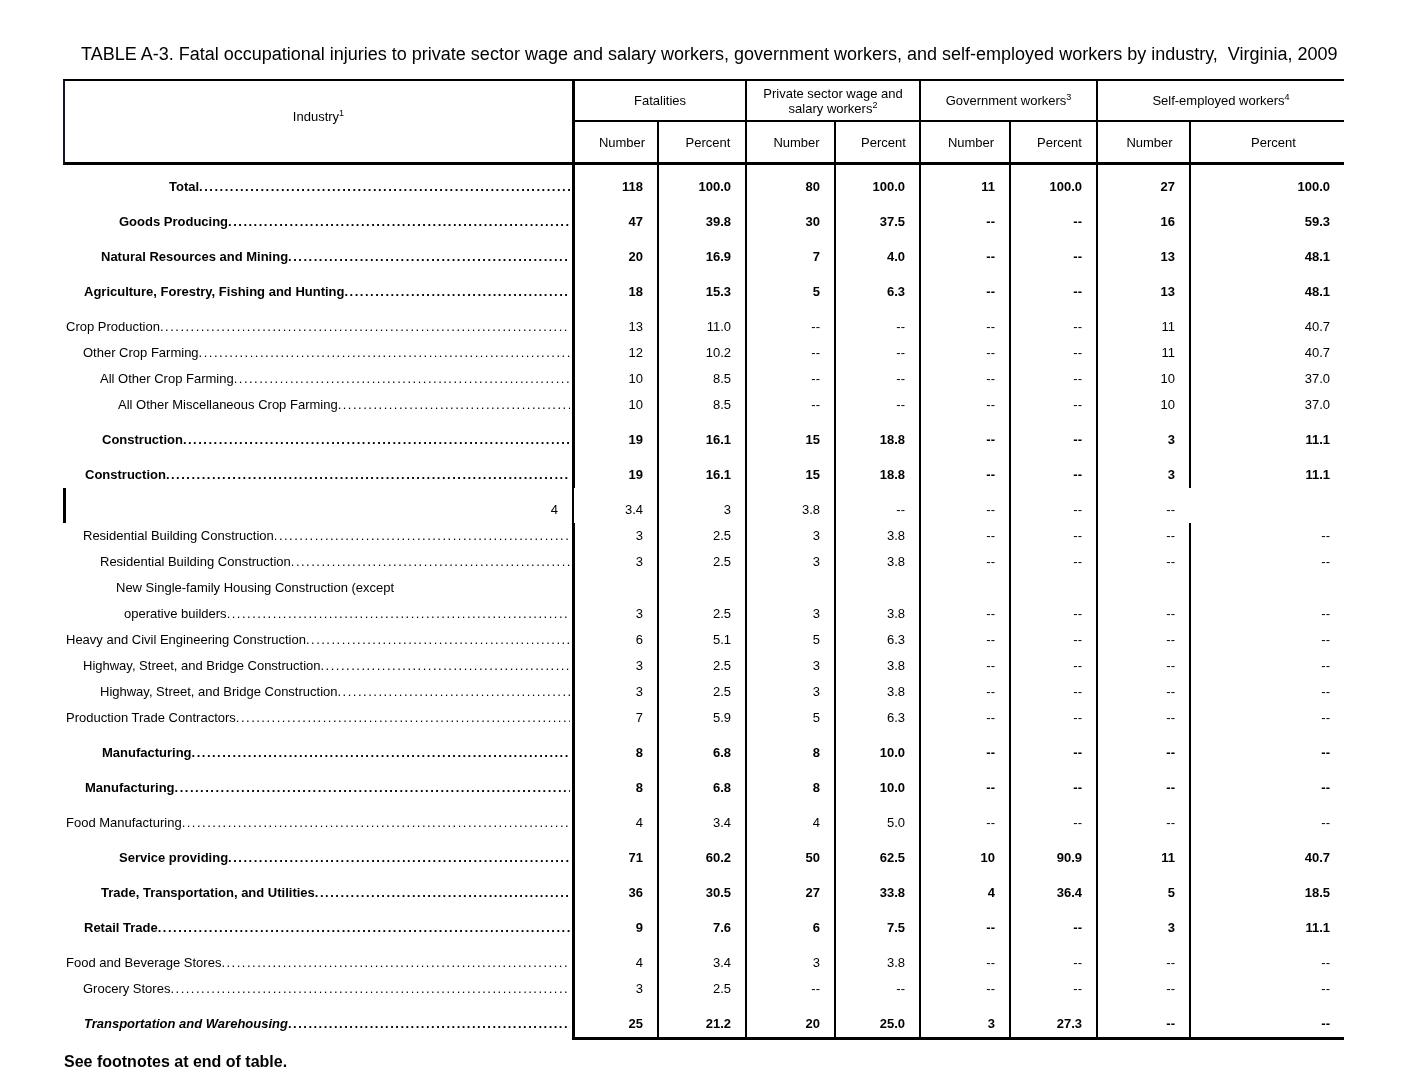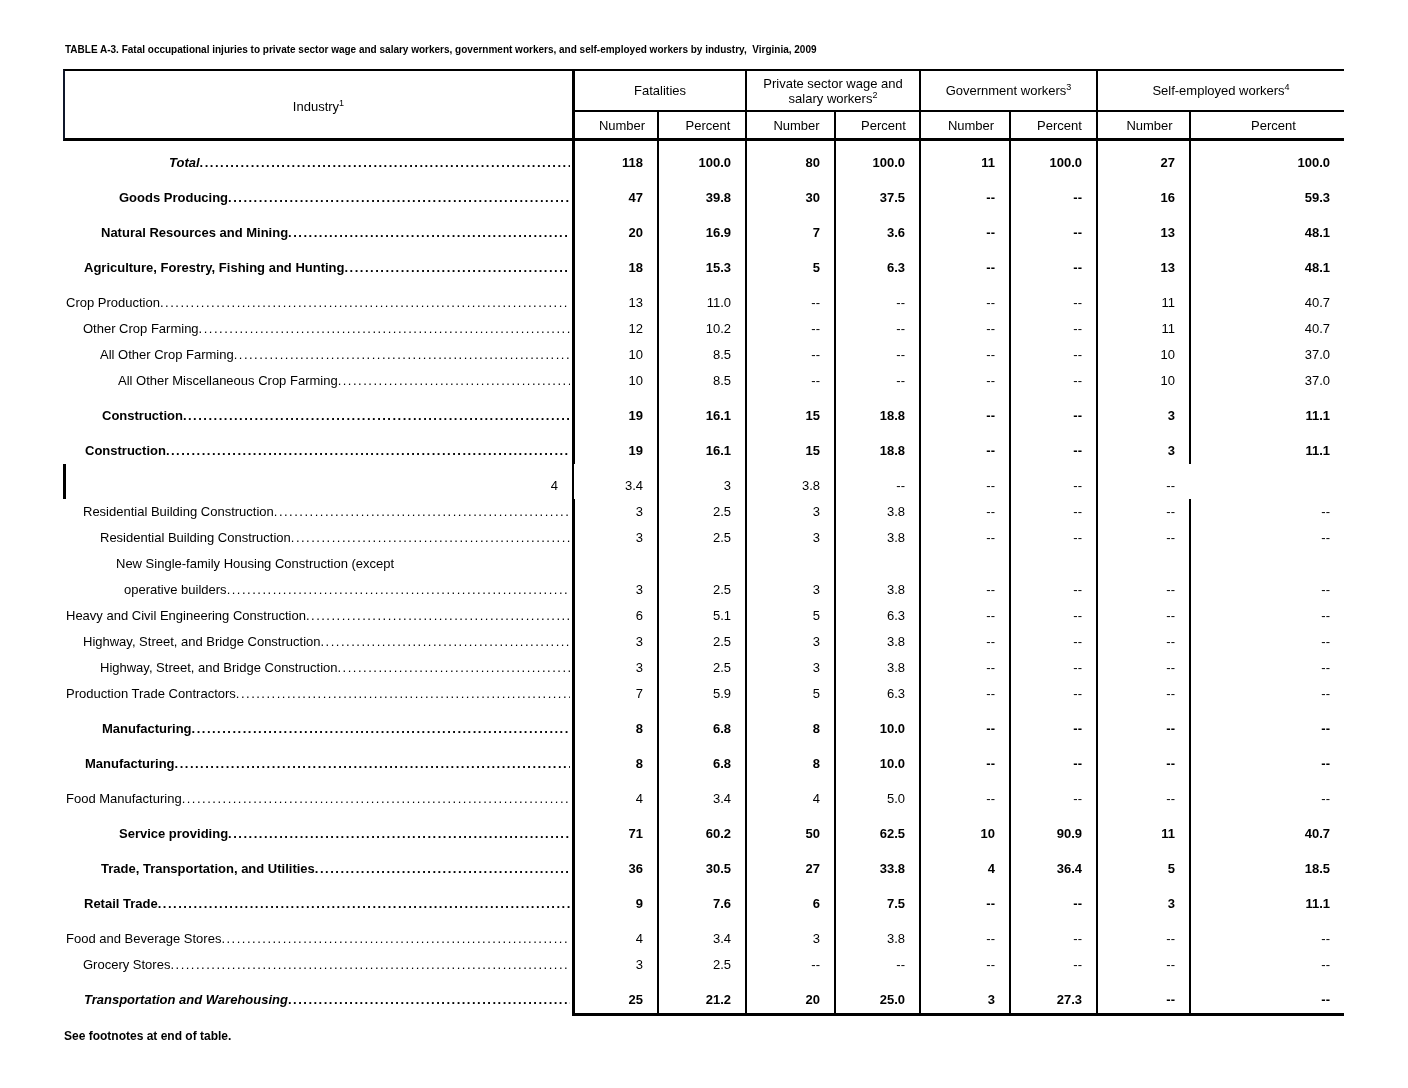--- a/index.html
+++ b/index.html
@@ -1,34 +1,34 @@
 <!DOCTYPE html>
 <html><head>
 <meta charset="utf-8">
 <style>
   html,body { margin:0; padding:0; background:#fff; color:#000;
     font-family:"Liberation Sans","DejaVu Sans",sans-serif; }
   body { width:1408px; height:1088px; overflow:hidden; }
   .page { padding:44px 63px 0 63px; }
 
-  .title { font-size:10px; font-weight:bold; margin:0 0 14px 2px; white-space:pre-wrap; }
+  .title { font-size:18px; font-weight:normal; margin:0 0 14px 18px; white-space:pre-wrap; }
 
   .table { width:1281px; }
 
   
   .thead { position:relative; border-top:2px solid #000; border-left:2px solid #0f172a;
            border-bottom:3px solid #000; }
   .h-top { display:grid; grid-template-columns:507px 173px 174px 177px 248px; }
   .h-top .hcell { height:41px; box-sizing:border-box; }
   .h-group { border-left:2px solid #000; border-bottom:2px solid #000;
              display:flex; align-items:center; justify-content:center;
              text-align:center; font-size:13px; line-height:15px; padding:0 6px; }
   .h-group.first { border-left:3px solid #000; }
   .h-sub { display:grid; grid-template-columns:507px 85px 88px 89px 85px 90px 87px 93px 155px; }
-  .h-sub .hcell { height:26px; box-sizing:border-box; display:flex; align-items:center;
+  .h-sub .hcell { height:40px; box-sizing:border-box; display:flex; align-items:center;
                   justify-content:center; font-size:13px;padding-left:12px; }
   .h-sub .n { border-left:2px solid #000; }
   .h-sub .n.first { border-left:3px solid #000; }
   .industry-head { position:absolute; left:0; top:0; width:507px; height:71px;
                    display:flex; align-items:center; justify-content:center; font-size:13px; }
   sup { font-size:9px; line-height:0; }
 
   
   .row { display:grid; grid-template-columns:509px 85px 88px 89px 85px 90px 87px 93px 155px;
          min-height:26px; }
@@ -38,21 +38,21 @@
   .cell.num { border-left:2px solid #000; justify-content:flex-end; padding-right:14px; }
   .cell.num.first { border-left:3px solid #000; }
   .cell.label { overflow:hidden; padding-right:2px; }
   .lbl-text { white-space:nowrap; }
   .leader { flex:1 1 auto; overflow:hidden; white-space:nowrap; }
   .leader::after { content:"...................................................................................................................................................................................................................................."; letter-spacing:1.5px; }
   .row.bold { font-weight:bold; }
 
   .bottom-rule { width:772px; margin-left:509px; height:3px; background:#000; }
 
-  .footnote { font-size:12px; font-weight:bold; margin:13px 0 0 1px; }
+  .footnote { font-size:16px; font-weight:bold; margin:13px 0 0 1px; }
 </style>
 </head>
 <body>
 
 <div class="page">
 
   <div class="title">TABLE A-3. Fatal occupational injuries to private sector wage and salary workers, government workers, and self-employed workers by industry,  Virginia, 2009</div>
 
   <div class="table">
 
@@ -84,21 +84,21 @@
         <div class="hcell n">Percent</div>
       </div>
       <div class="industry-head">
         <span><span>Industry</span><sup>1</sup></span>
       </div>
     </div>
 
     <div class="tbody">
         <div class="row bold gap">
           <div class="cell label">
-            <span class="lbl-text" style="padding-left: 106px; font-style: italic;">Total</span>
+            <span class="lbl-text" style="padding-left: 106px;">Total</span>
             <span class="leader"></span>
           </div>
           <div class="cell num first">118</div>
           <div class="cell num">100.0</div>
           <div class="cell num">80</div>
           <div class="cell num">100.0</div>
           <div class="cell num">11</div>
           <div class="cell num">100.0</div>
           <div class="cell num">27</div>
           <div class="cell num">100.0</div>
@@ -118,21 +118,21 @@
           <div class="cell num">59.3</div>
         </div>
         <div class="row bold gap">
           <div class="cell label">
             <span class="lbl-text" style="padding-left: 38px; text-align: right;">Natural Resources and Mining</span>
             <span class="leader"></span>
           </div>
           <div class="cell num first">20</div>
           <div class="cell num">16.9</div>
           <div class="cell num">7</div>
-          <div class="cell num">3.6</div>
+          <div class="cell num">4.0</div>
           <div class="cell num">--</div>
           <div class="cell num">--</div>
           <div class="cell num">13</div>
           <div class="cell num">48.1</div>
         </div>
         <div class="row bold gap">
           <div class="cell label">
             <span class="lbl-text" style="padding-left: 21px;">Agriculture, Forestry, Fishing and Hunting</span>
             <span class="leader"></span>
           </div>

